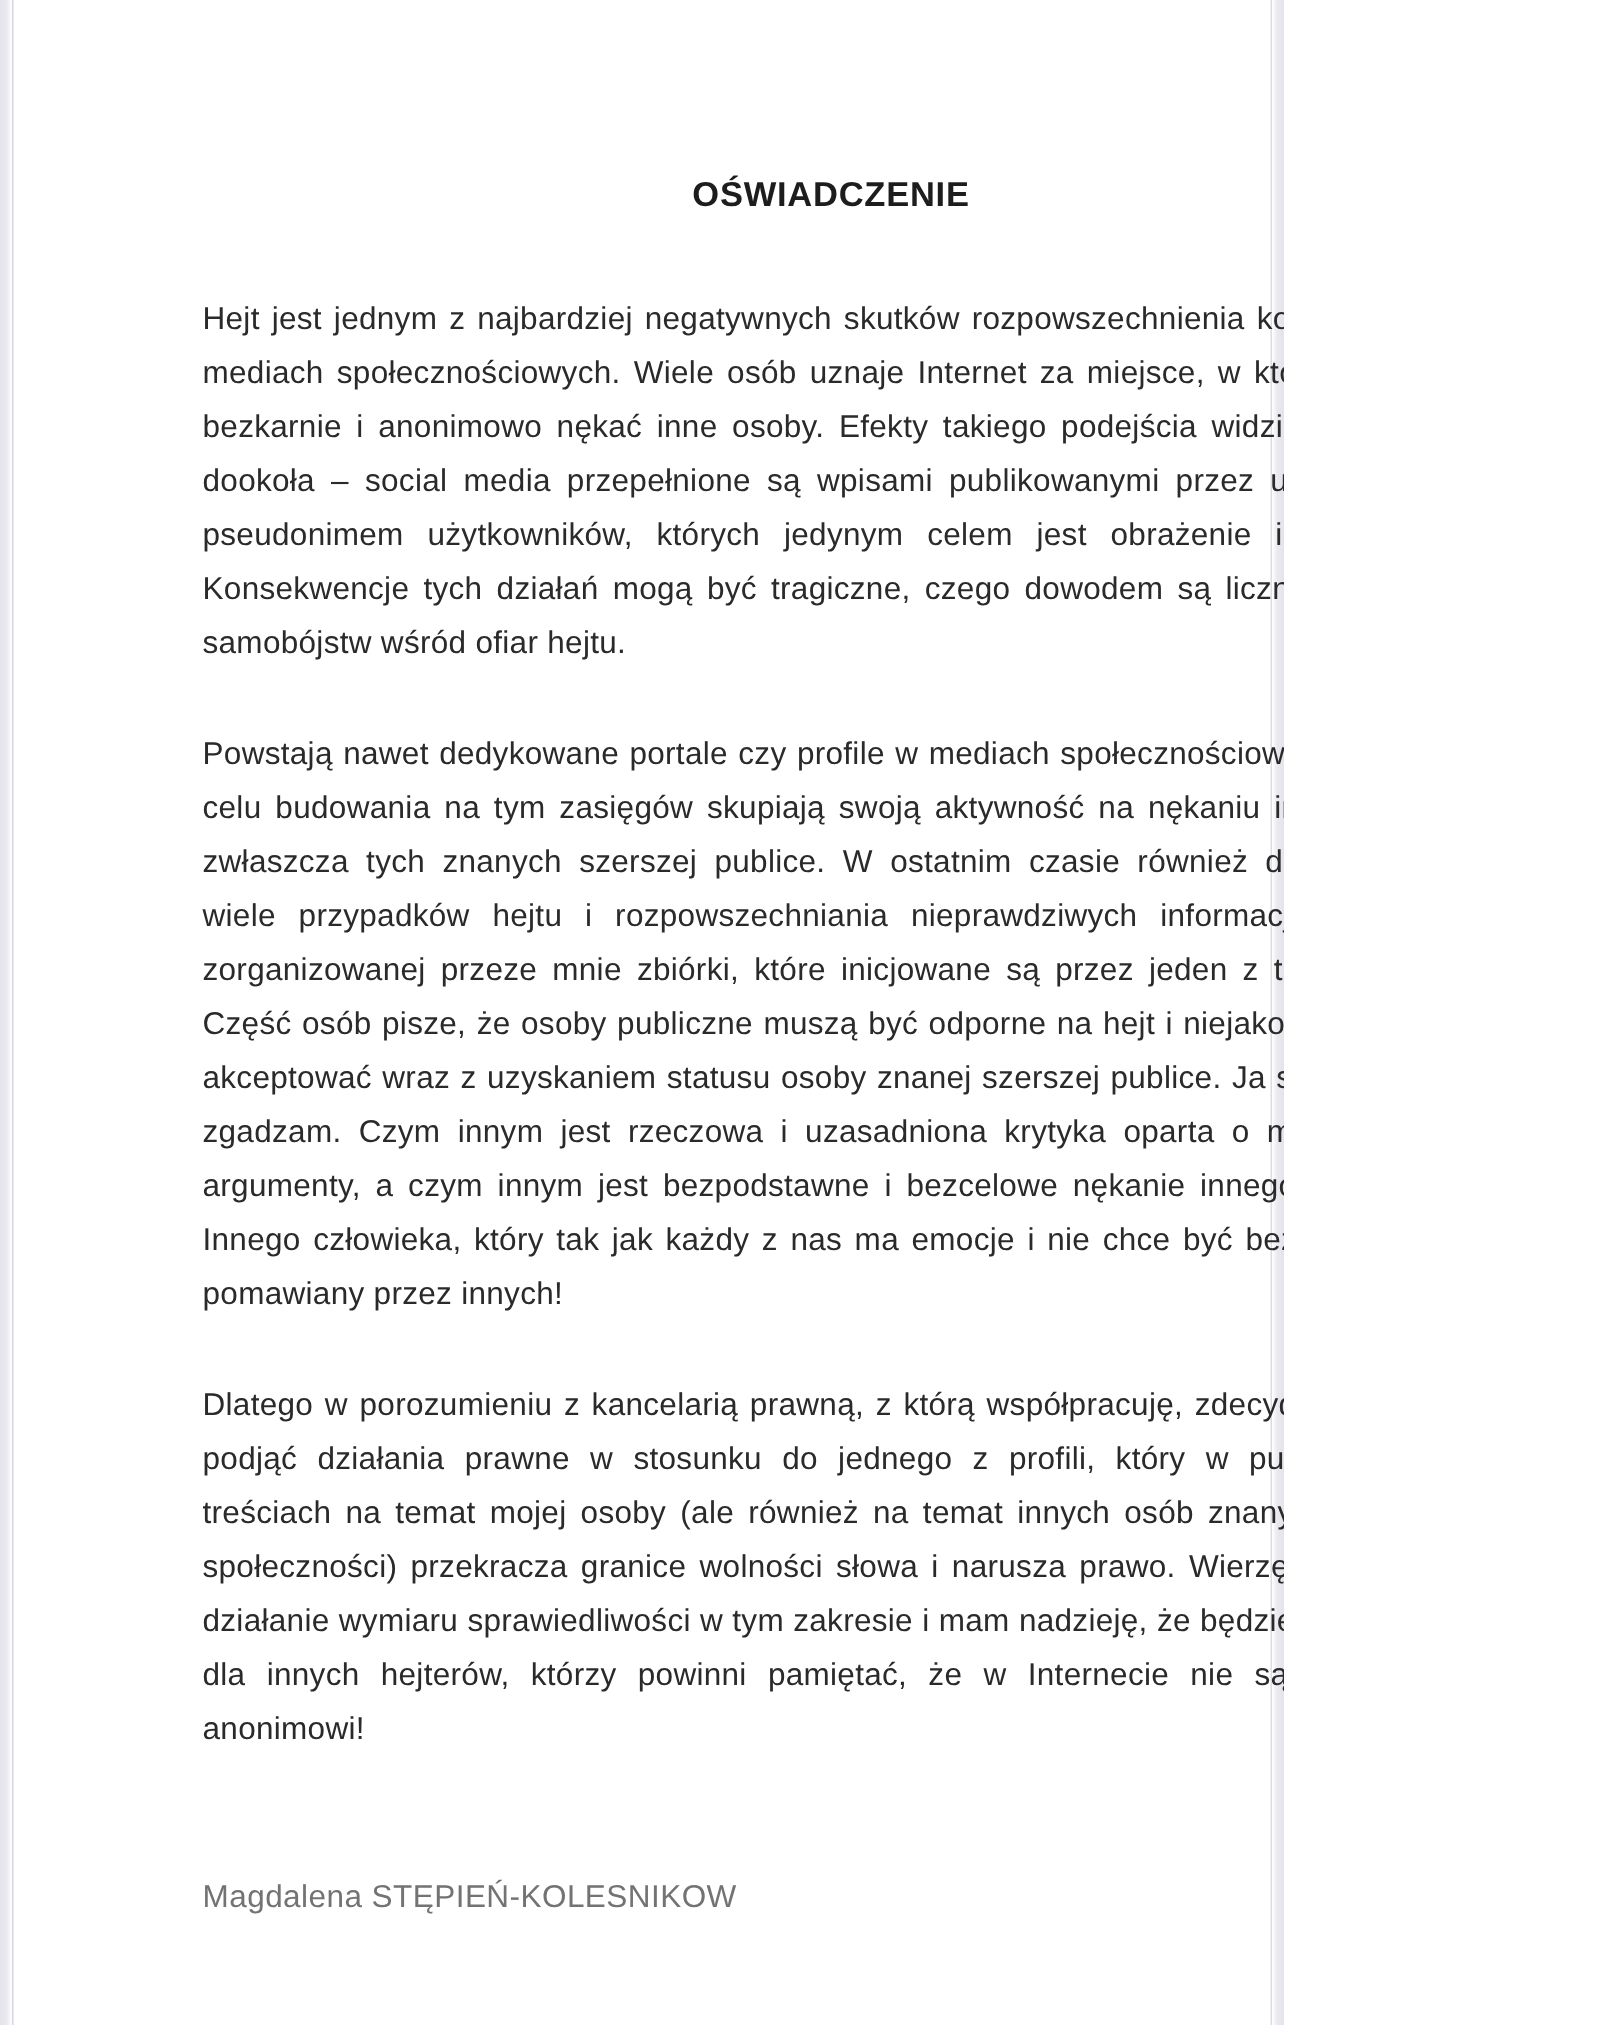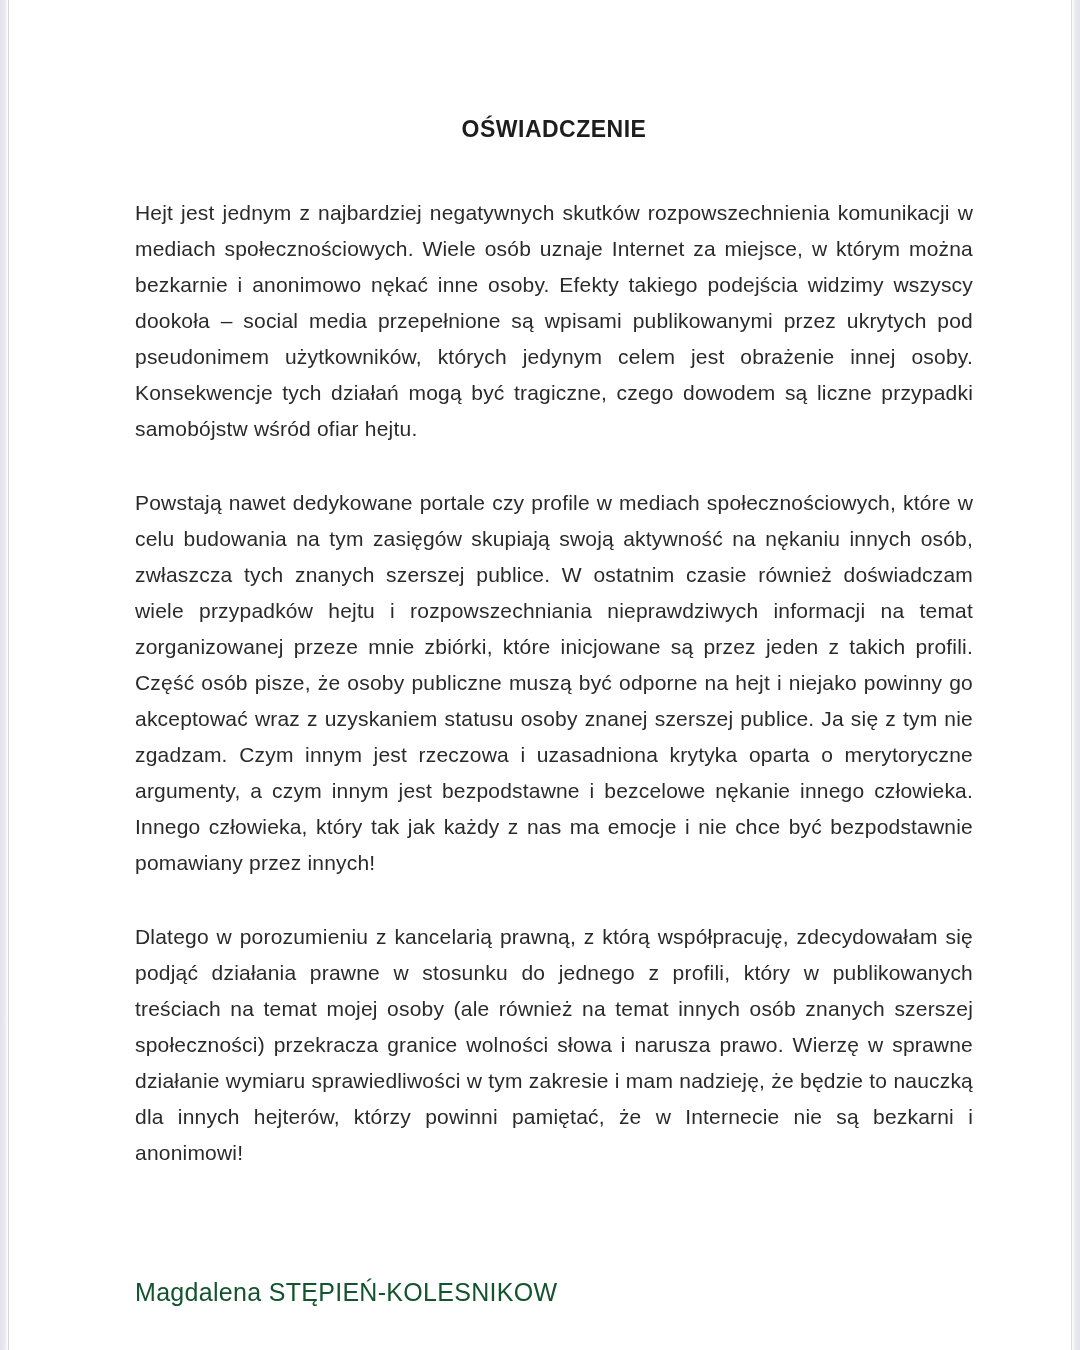--- a/index.html
+++ b/index.html
@@ -3,21 +3,21 @@
 <meta charset="utf-8">
 <title>OŚWIADCZENIE</title>
 <style>
   html, body {
     margin: 0;
     padding: 0;
     background: #ffffff;
   }
   .page {
     position: relative;
-    width: 1080px;
+    width: 856px;
     height: 1350px;
     background: #ffffff;
     overflow: hidden;
     font-family: "Liberation Sans", sans-serif;
     color: #262626;
   }
   
   .edge-left {
     position: absolute;
     left: 0; top: 0; bottom: 0;
@@ -50,24 +50,24 @@
   .doc-paragraph {
     margin: 4px 0 38px 0;
     font-size: 21px;
     line-height: 36px;
     text-align: justify;
     text-justify: inter-word;
     letter-spacing: 0.2px;
     color: #2a2a2a;
   }
   .doc-signature {
-    margin-top: 107px;
-    font-size: 25px;
+    margin-top: 82px;
+    font-size: 21px;
     letter-spacing: 0.3px;
-    color: #14532d;
+    color: #737373;
   }
 </style>
 </head>
 <body>
 
 <div class="page">
   <div class="edge-left"></div>
   <div class="edge-right"></div>
 
   <div class="content">

